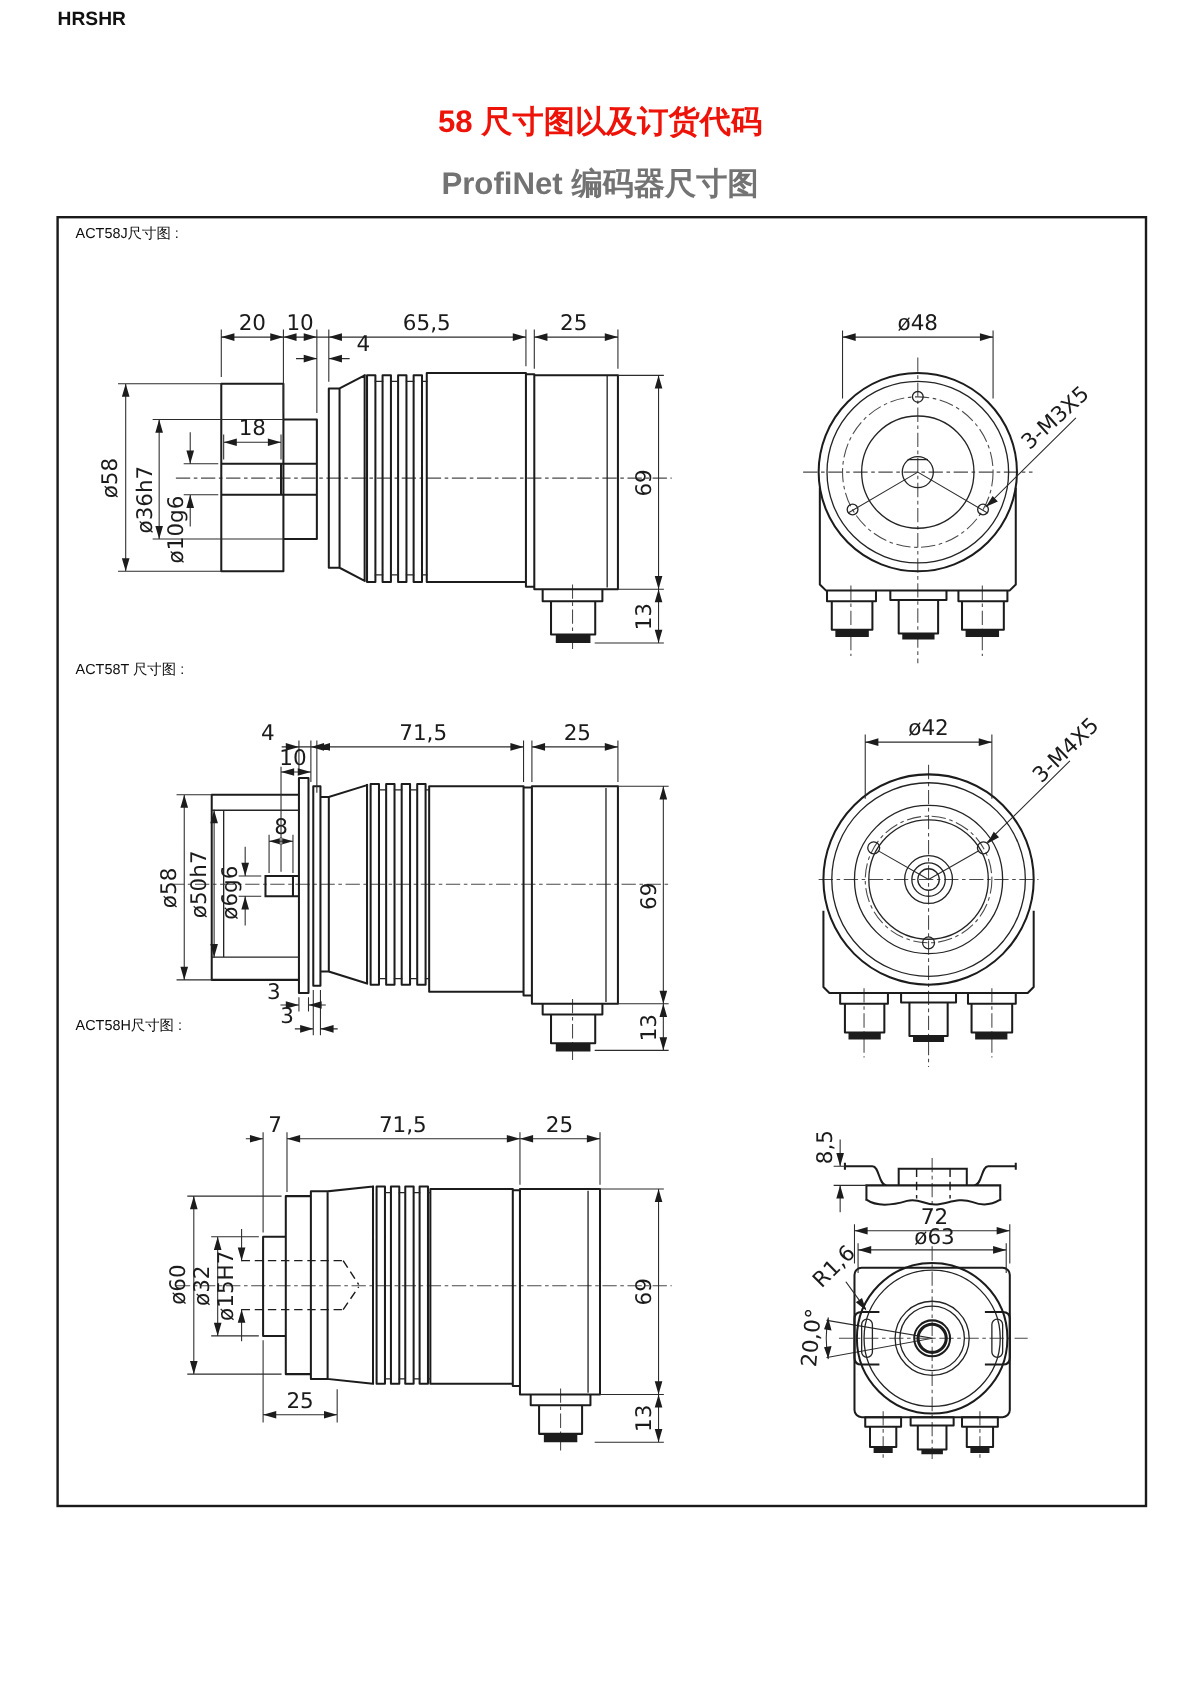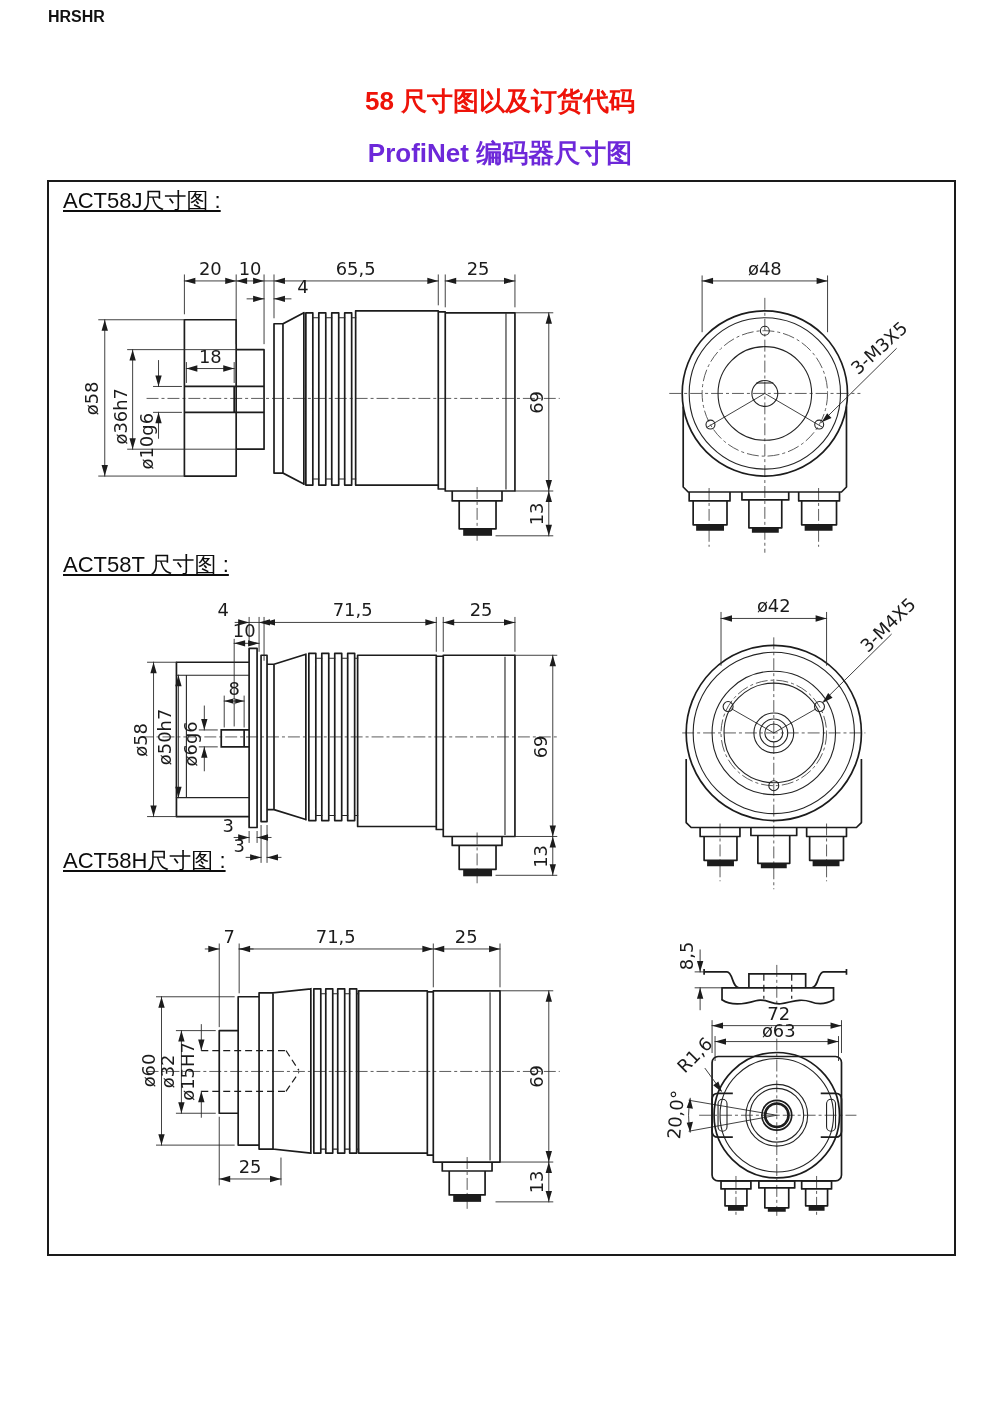--- a/index.html
+++ b/index.html
@@ -1,21 +1,21 @@
 <!DOCTYPE html>
 <html><head>
 <meta charset="utf-8">
 <style>
   html,body{margin:0;padding:0;background:#ffffff;}
   .page{position:relative;width:1000px;height:1414px;background:#fff;font-family:"Liberation Sans",sans-serif;overflow:hidden;}
   .logo{position:absolute;left:48px;top:8px;font-size:16px;font-weight:700;letter-spacing:0px;color:#111;}
   .title{position:absolute;left:0;top:84px;width:100%;text-align:center;font-size:26px;font-weight:700;color:#ee1309;}
-  .subtitle{position:absolute;left:0;top:136px;width:100%;text-align:center;font-size:26px;font-weight:700;color:#6d28d9;}
+  .subtitle{position:absolute;left:0;top:136px;width:100%;text-align:center;font-size:26px;font-weight:700;color:#737373;}
   .frame{position:absolute;left:47px;top:180px;width:909px;height:1076px;border:2px solid #1a1a1a;box-sizing:border-box;}
-  .sec-label{position:absolute;left:14px;font-size:22px;color:#0d0d0d;white-space:pre;text-decoration:underline;}
+  .sec-label{position:absolute;left:14px;font-size:12px;color:#0d0d0d;white-space:pre;}
   .drawing{position:absolute;left:0;top:0;width:100%;height:100%;}
   
   .ol{fill:none;stroke:#1c1c1c;stroke-width:1.7;stroke-linejoin:round;stroke-linecap:square;}
   .ol2{fill:none;stroke:#242424;stroke-width:1.1;stroke-linejoin:round;stroke-linecap:square;}
   .bold{fill:none;stroke:#1c1c1c;stroke-width:2.6;}
   .thin{fill:none;stroke:#2c2c2c;stroke-width:0.9;stroke-linecap:square;}
   .cl{fill:none;stroke:#4a4a4a;stroke-width:0.9;stroke-dasharray:12 3 3 3;}
   .hid{fill:none;stroke:#1c1c1c;stroke-width:1.2;stroke-dasharray:7 4;}
   .ar{fill:#1c1c1c;stroke:none;}
   .dark{fill:#1c1c1c;stroke:none;}

